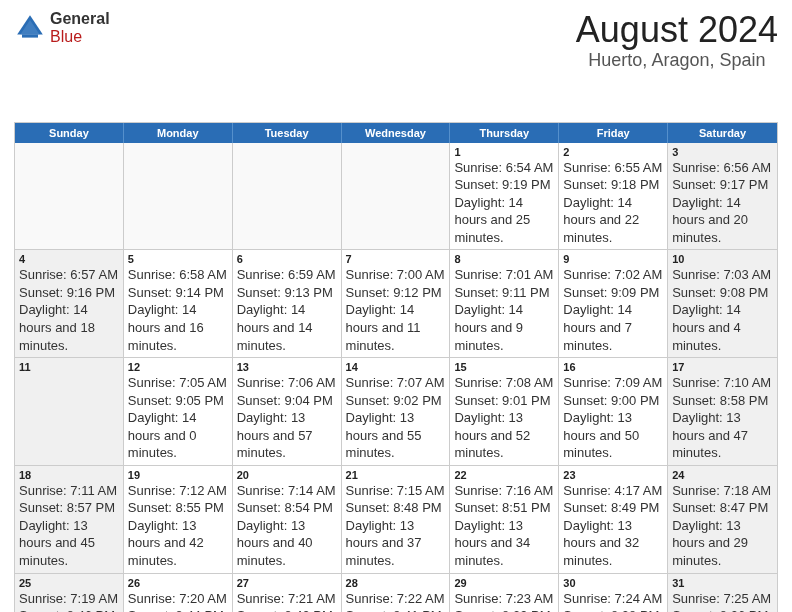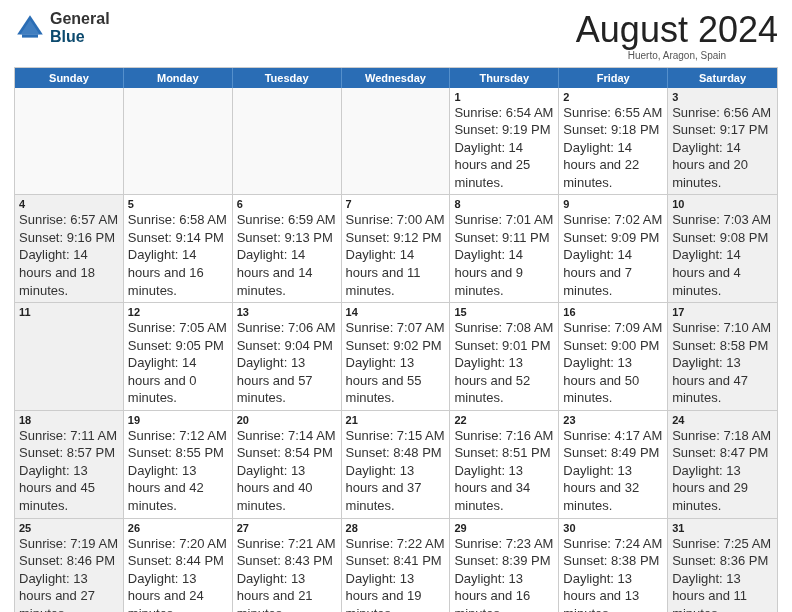--- a/index.html
+++ b/index.html
@@ -9,20 +9,21 @@
       width: 792px;
       height: 612px;
       overflow: hidden;
     }
     .page {
       width: 792px;
       height: 432px;
       padding: 10px 14px;
       display: flex;
       flex-direction: column;
+      gap: 45px;
     }
     .header {
       display: flex;
       justify-content: space-between;
       align-items: flex-start;
       margin-bottom: 6px;
     }
     .logo {
       display: flex;
       align-items: center;
@@ -33,38 +34,38 @@
       flex-direction: column;
       line-height: 1.1;
     }
     .logo-general {
       font-size: 16px;
       font-weight: bold;
       color: #333;
     }
     .logo-blue {
       font-size: 16px;
-      font-weight: bold;
-      color: #0c4a6e;
+      font-weight: normal;
+      color: #b91c1c;
     }
     .logo-icon {
       width: 32px;
       height: 32px;
     }
     .title-block {
       text-align: center;
     }
     .title-month {
       font-size: 36px;
       font-weight: normal;
       color: #222;
       line-height: 1.1;
     }
     .title-location {
-      font-size: 10px;
+      font-size: 18px;
       color: #555;
     }
     .calendar {
       flex: 1;
       border: 1px solid #ccc;
       display: flex;
       flex-direction: column;
     }
     .cal-header {
       display: grid;

